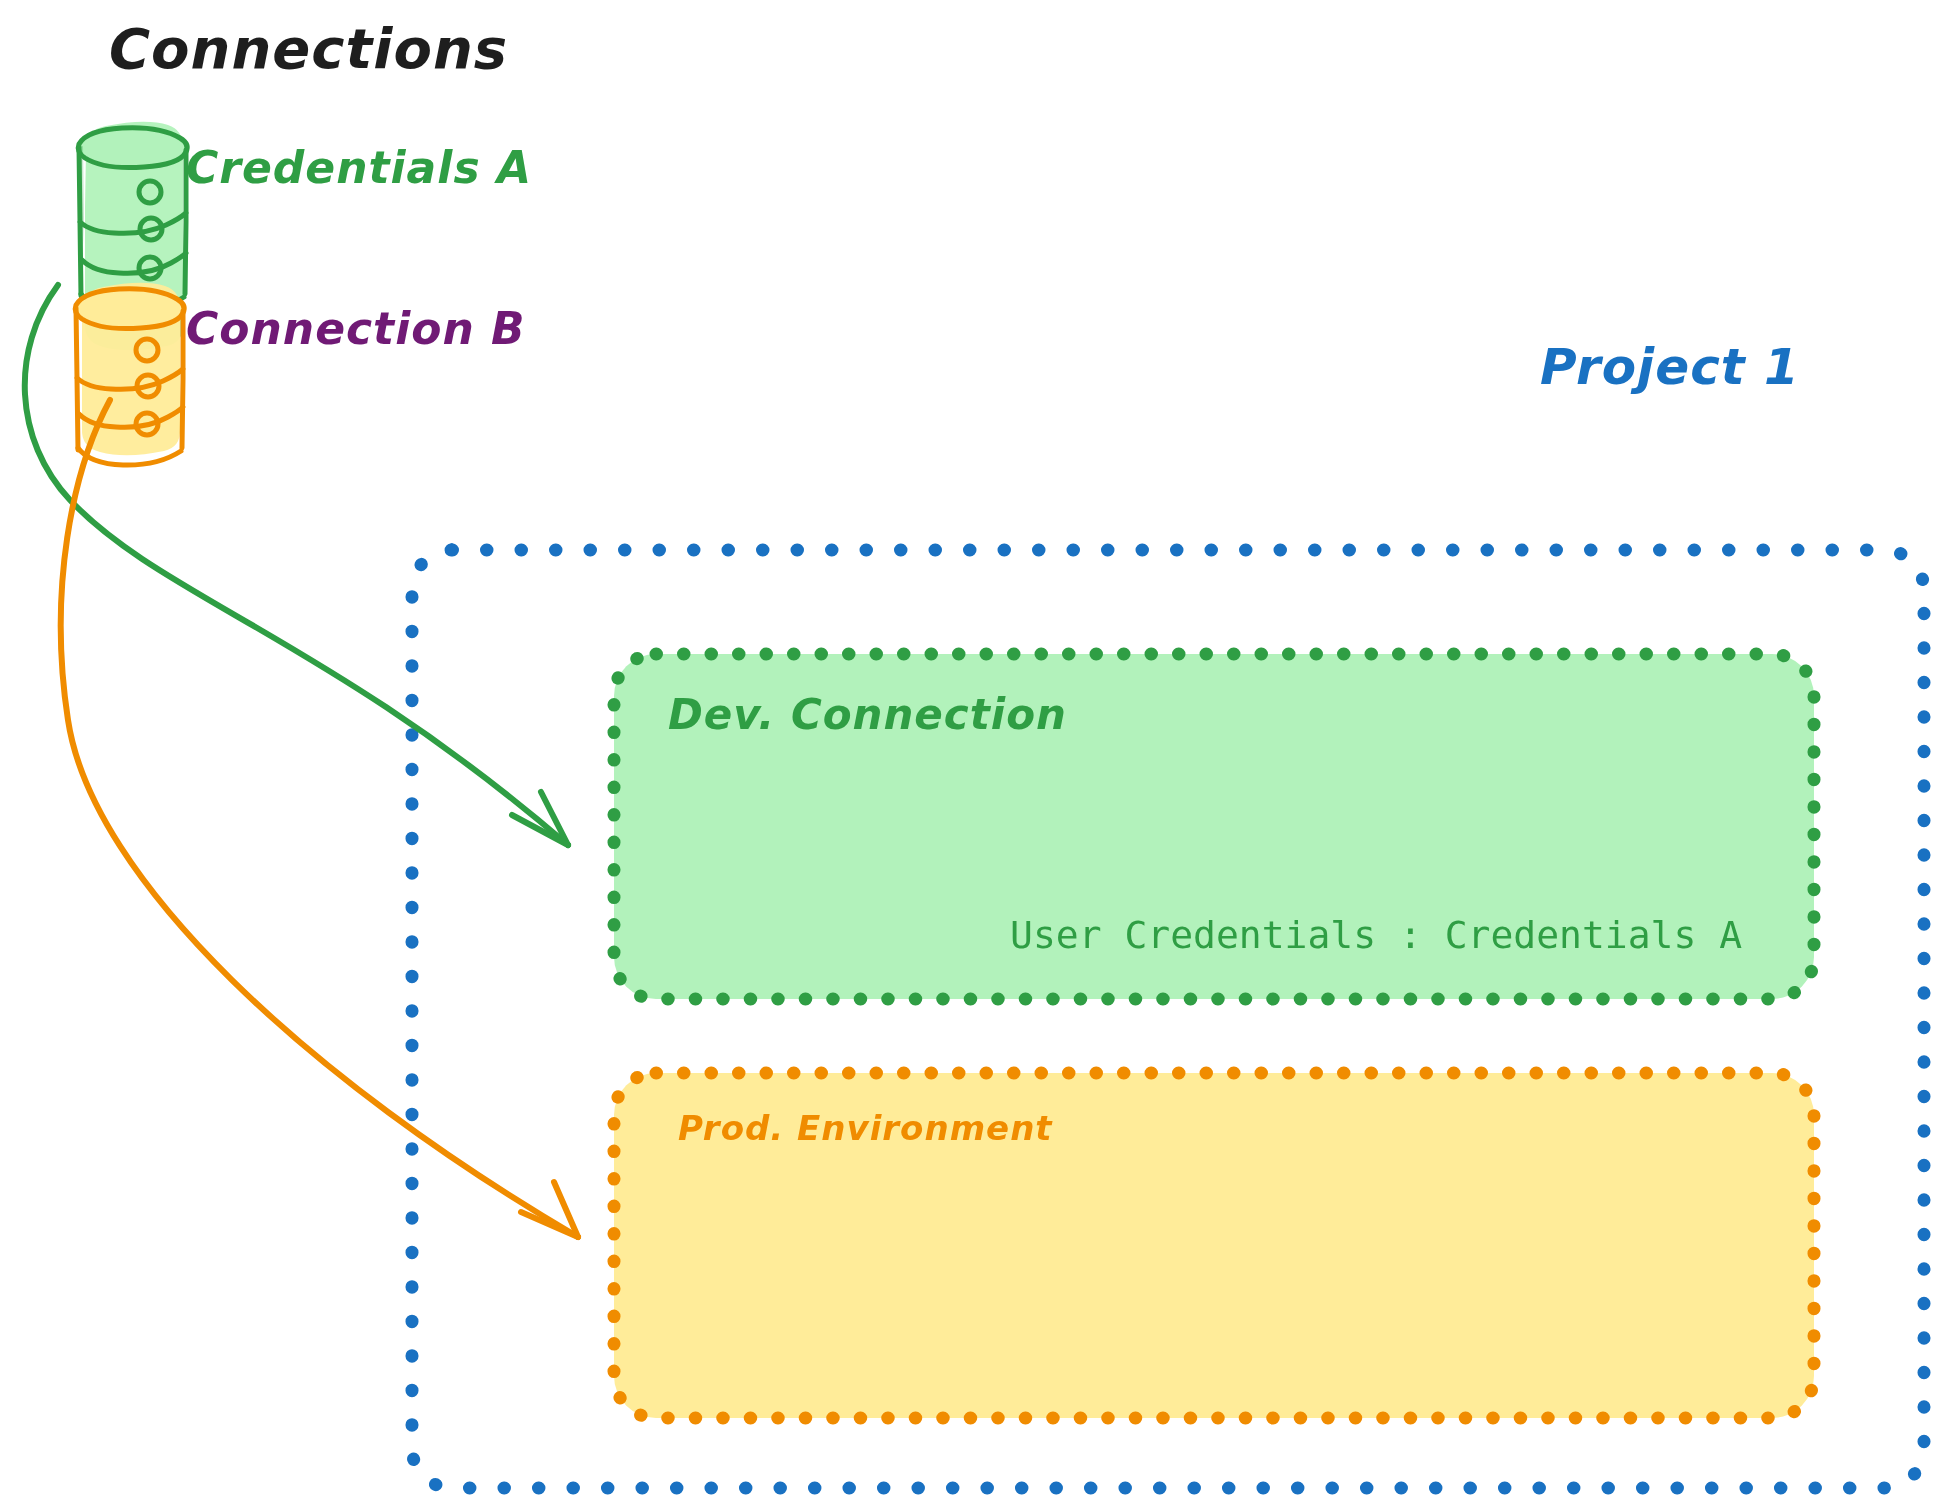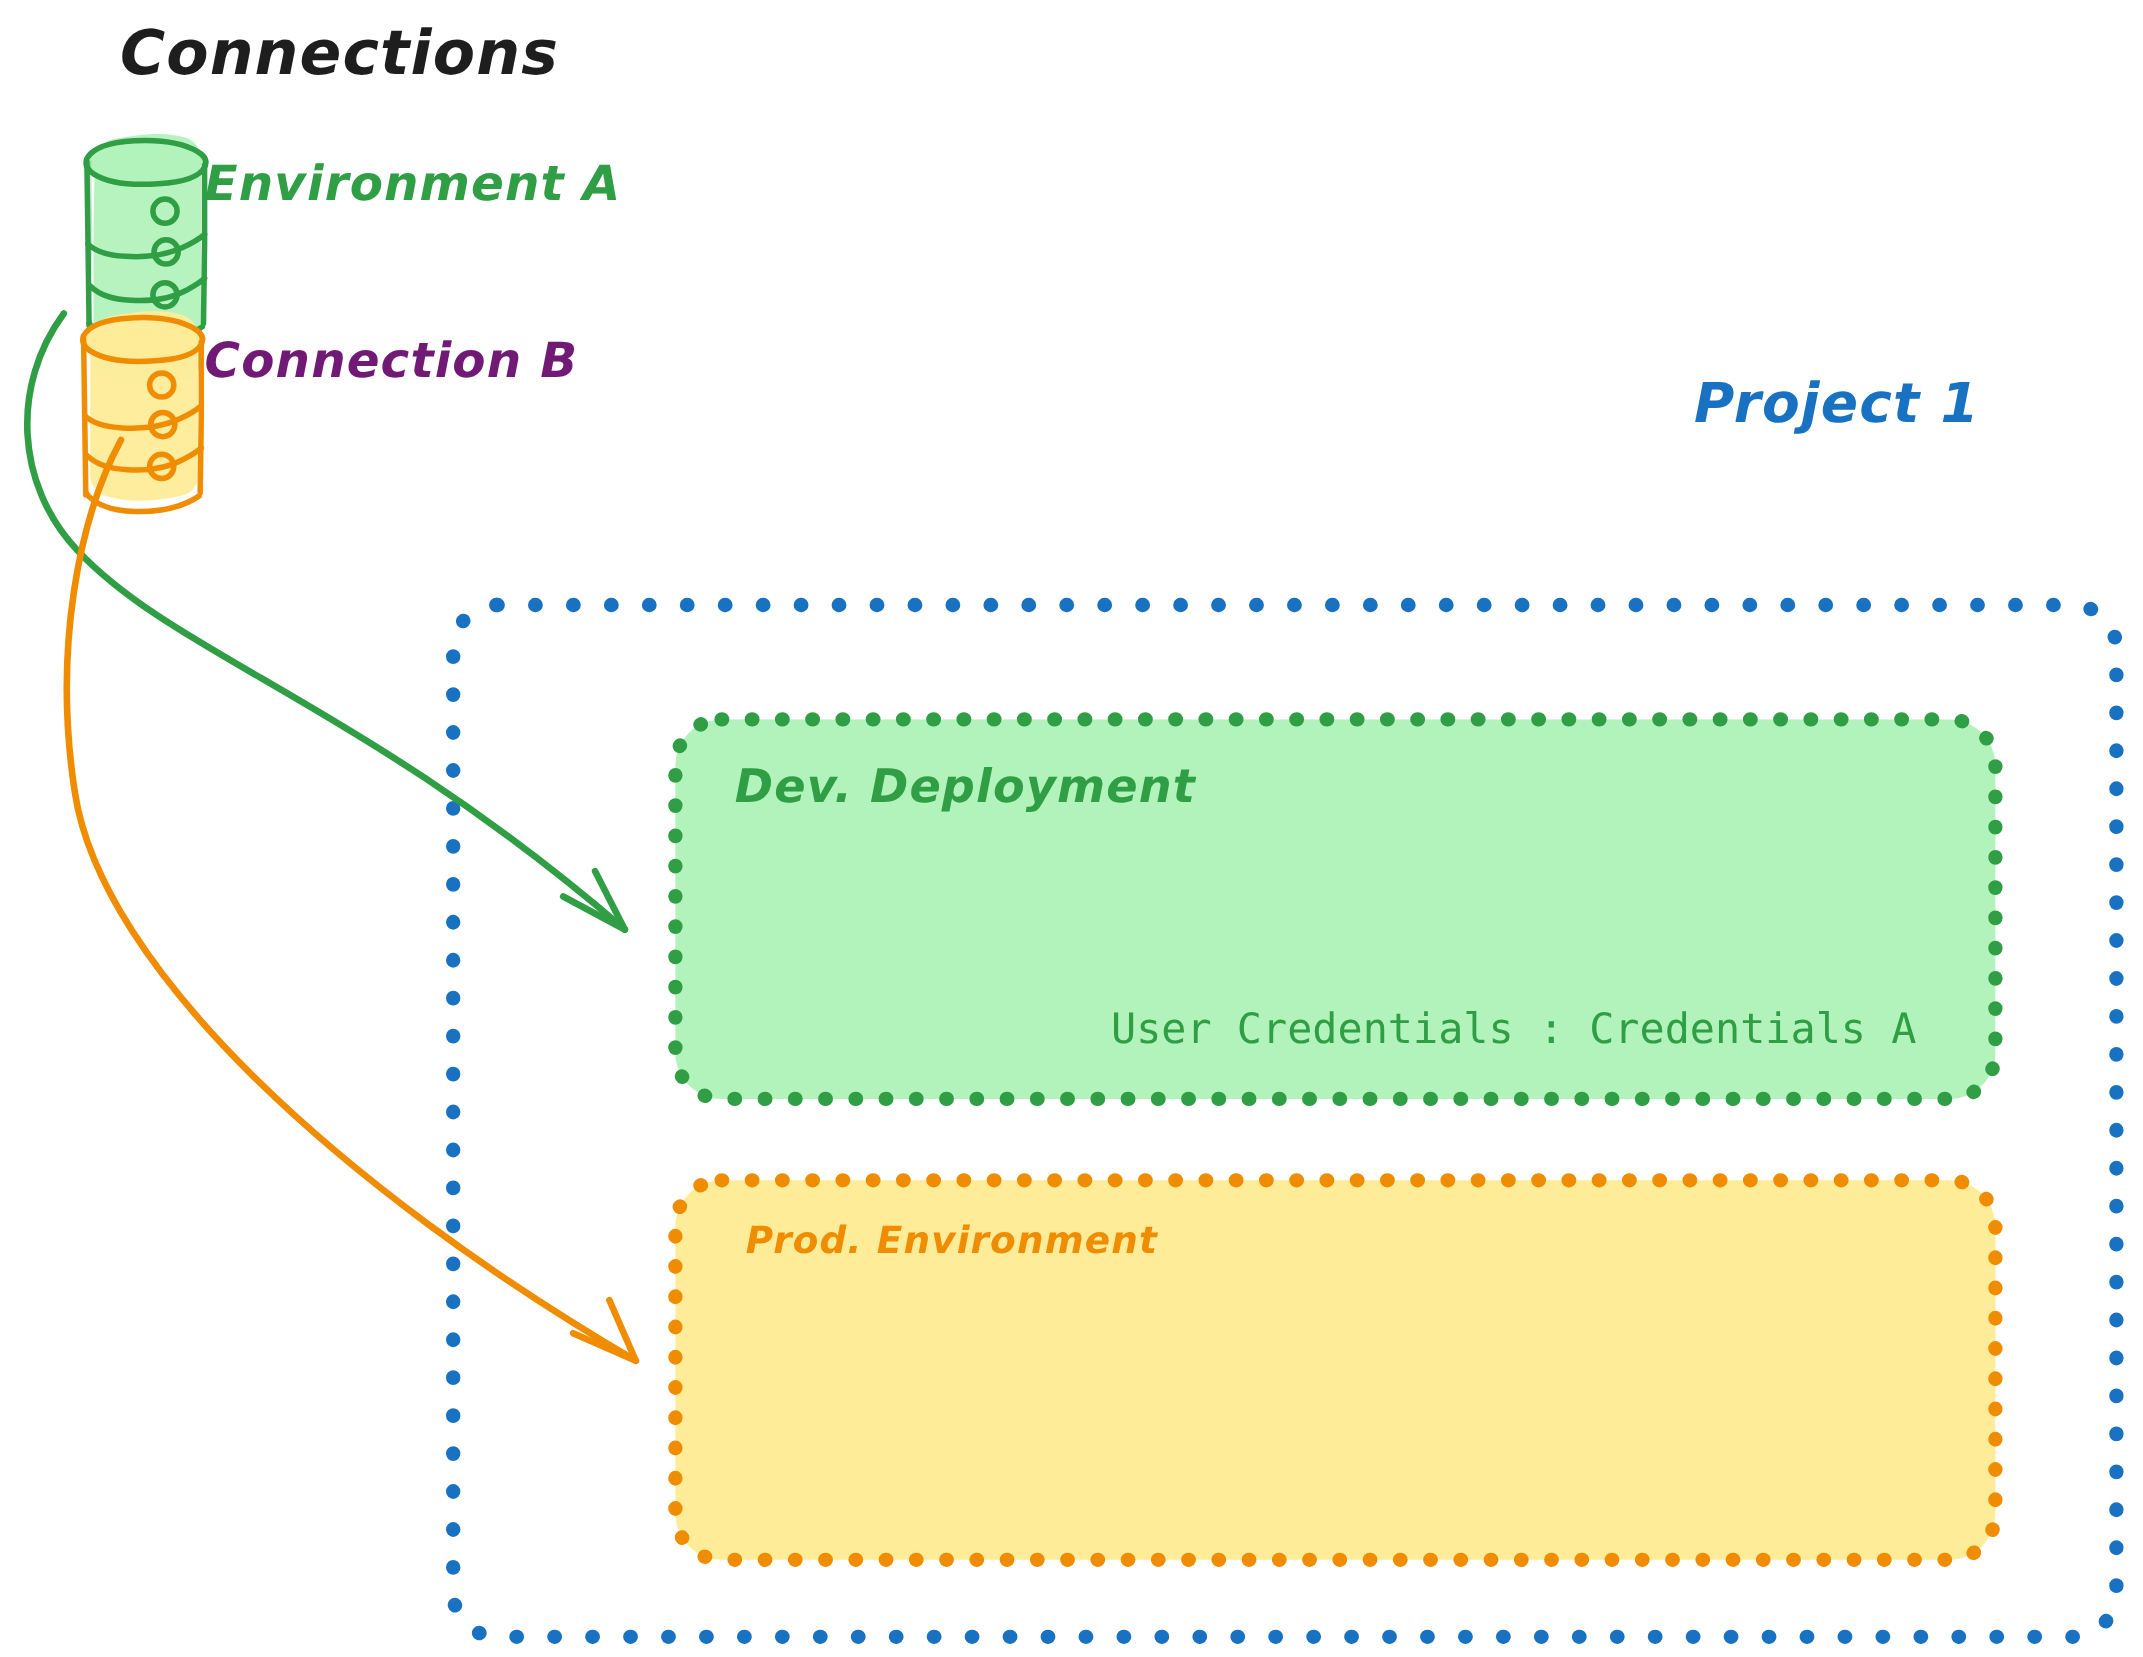--- a/index.html
+++ b/index.html
@@ -173,26 +173,26 @@
     <g>
       <path d="M110 400 C 72 470, 48 590, 68 720 C 92 880, 310 1080, 578 1237" fill="none" stroke="#f08c00" stroke-width="6" stroke-linecap="round"></path>
       <path d="M578 1237 L 554 1182" fill="none" stroke="#f08c00" stroke-width="6" stroke-linecap="round"></path>
       <path d="M578 1237 L 521 1212" fill="none" stroke="#f08c00" stroke-width="6" stroke-linecap="round"></path>
     </g>
 
   </svg>
 
   <div class="txt hand-title" id="title-connections">Connections</div>
 
-  <div class="txt hand-title" id="label-connection-a">Environment A</div>
+  <div class="txt hand-title" id="label-connection-a">Credentials A</div>
 
   <div class="txt hand-title" id="label-connection-b">Connection B</div>
 
   <div class="txt hand-title" id="label-project">Project 1</div>
 
-  <div class="txt hand-title" id="label-dev-env">Dev. Deployment</div>
+  <div class="txt hand-title" id="label-dev-env">Dev. Connection</div>
 
   <div class="txt mono" id="label-dev-cred">User Credentials : Credentials A</div>
 
   <div class="txt hand-title" id="label-prod-env">Prod. Environment</div>
 
 
 </div>
 
 </body></html>

